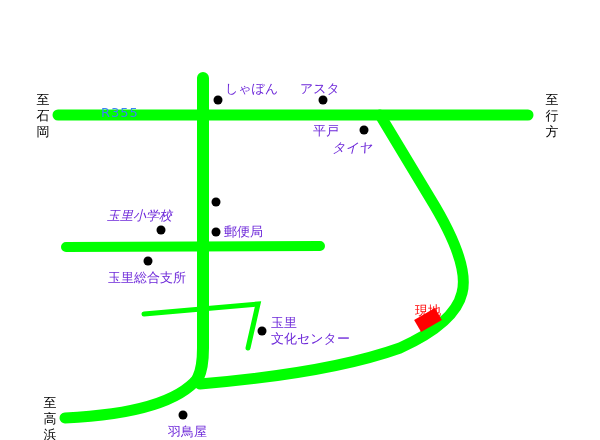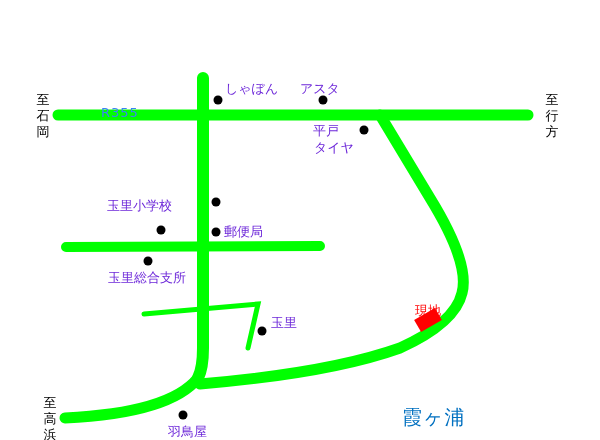--- a/index.html
+++ b/index.html
@@ -49,22 +49,22 @@
 
   <div class="vert" style="left:36px; top:44px;">至石岡</div>
   <div class="vert" style="left:545px; top:44px;">至行方</div>
   <div class="vert" style="left:43px; top:347px;">至高浜</div>
 
   <div class="r355" style="left:101px; top:57px;">R355</div>
 
   <div class="lbl" style="left:225px; top:33px;">しゃぼん</div>
   <div class="lbl" style="left:300px; top:33px;">アスタ</div>
   <div class="lbl" style="left:313px; top:75px;">平戸</div>
-  <div class="lbl" style="left:314px; top:92px;">タイヤ</div>
+  <div class="lbl" style="left:332px; top:92px;font-style:italic;">タイヤ</div>
   <div class="lbl" style="left:224px; top:176px;text-align:center;">郵便局</div>
-  <div class="lbl" style="left:107px; top:150px;">玉里小学校</div>
+  <div class="lbl" style="left:107px; top:160px;font-style:italic;">玉里小学校</div>
   <div class="lbl" style="left:108px; top:222px;">玉里総合支所</div>
   <div class="lbl" style="left:271px; top:267px;">玉里</div>
+  <div class="lbl" style="left:271px; top:283px;">文化センター</div>
   <div class="lbl" style="left:168px; top:376px;">羽鳥屋</div>
 
   <div class="site" style="left:415px; top:254px;">現地</div>
-  <div class="lake" style="left:402px; top:356px;">霞ヶ浦</div>
 </div>
 
 </body></html>

